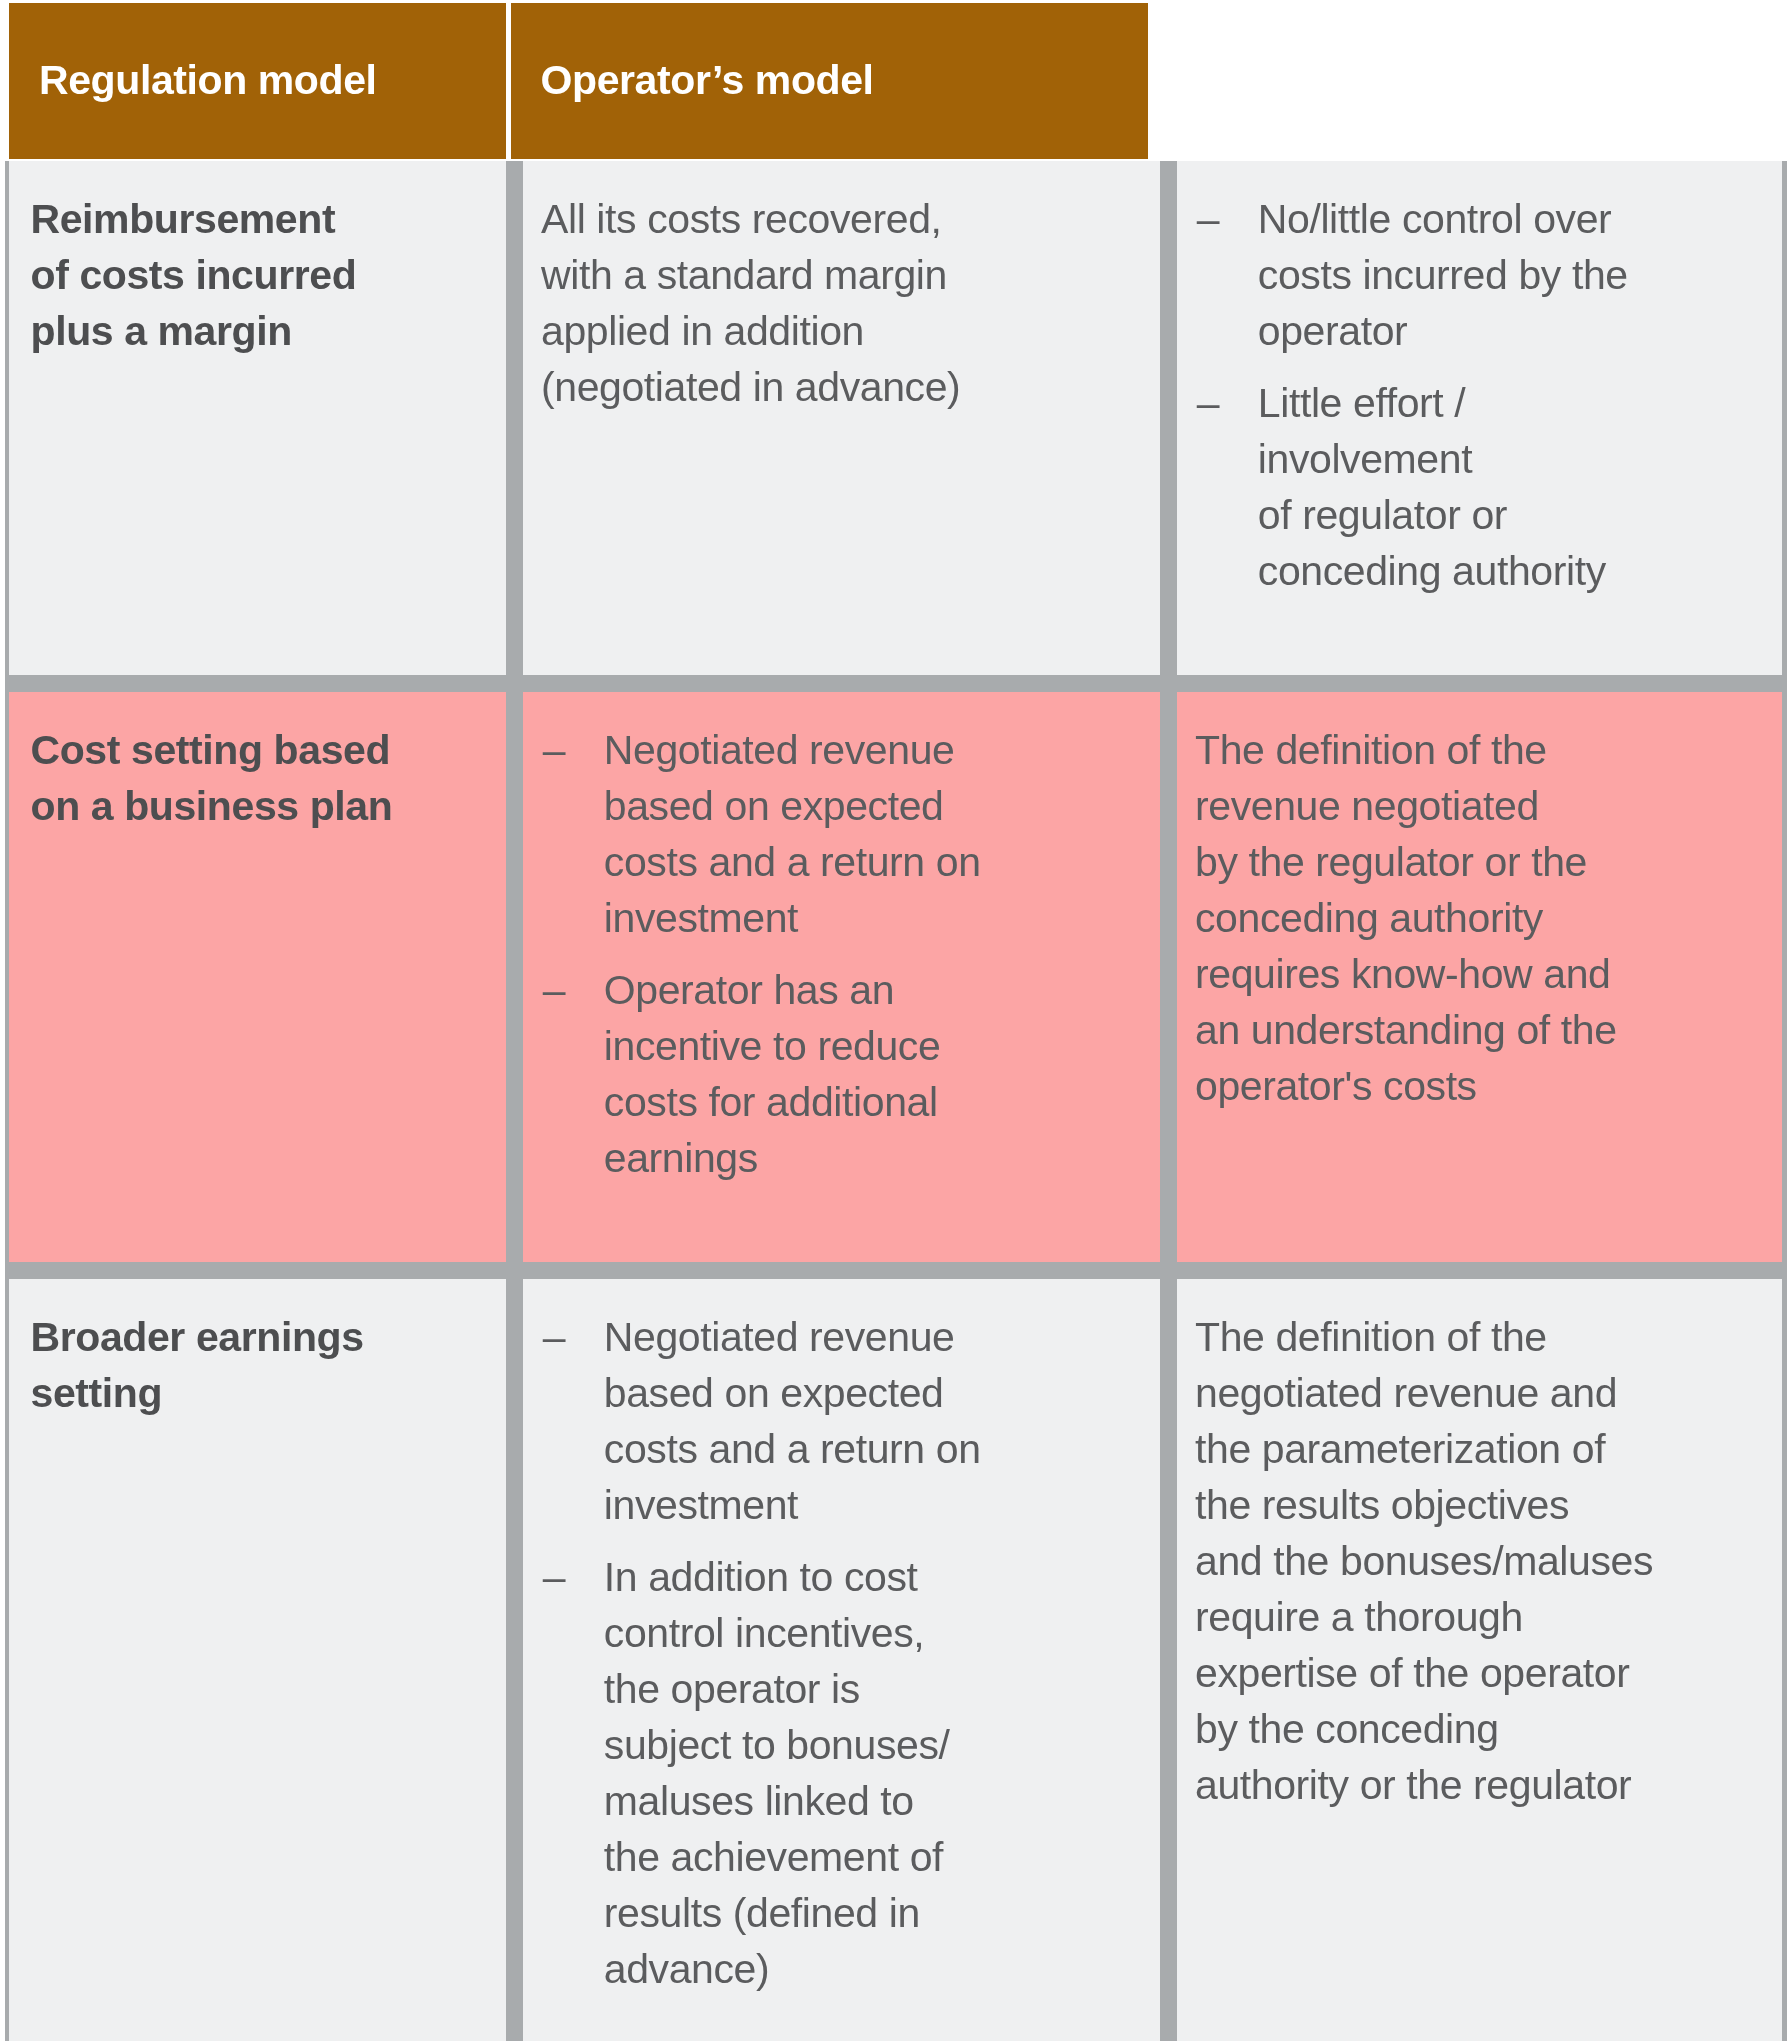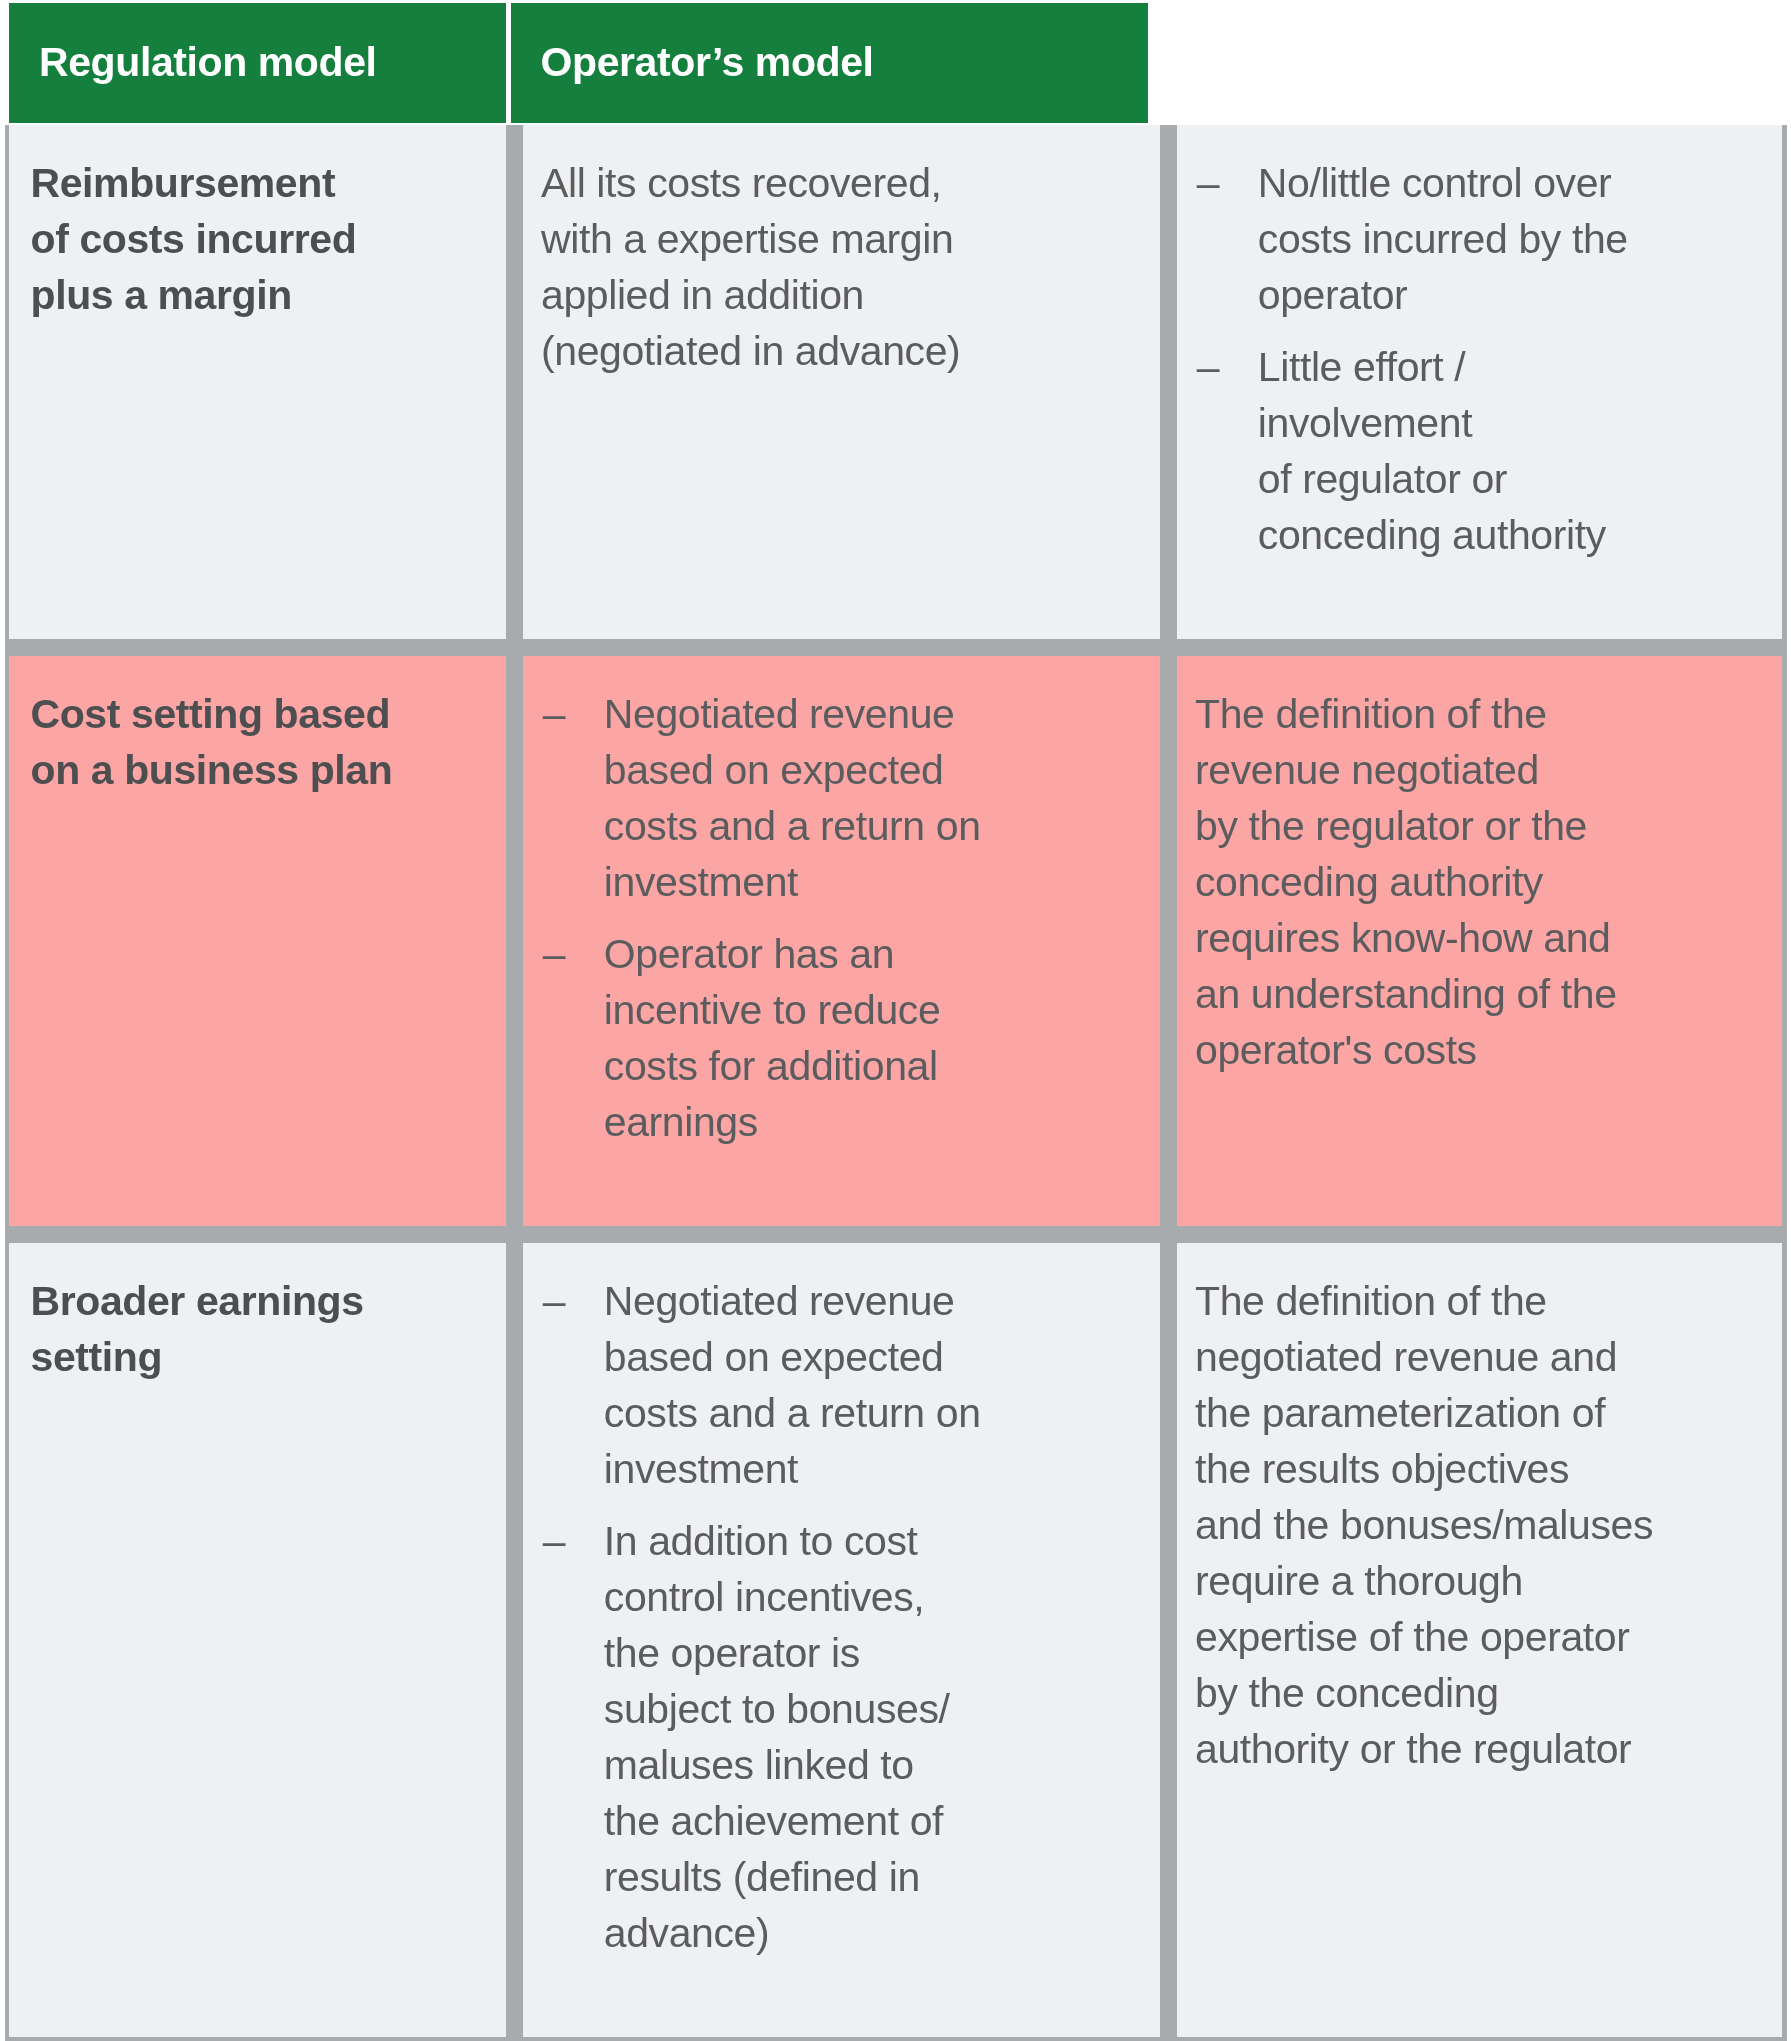--- a/index.html
+++ b/index.html
@@ -17,22 +17,22 @@
   }
   
   .thead {
     display: grid;
     grid-template-columns: 497px 637px auto;
     gap: 4.5px;
     padding: 0 4.5px;
     background: #ffffff;
   }
   .th {
-    background: #15803d;
-    height: 120px;
+    background: #a16207;
+    height: 156px;
     display: flex;
     align-items: center;
     padding-left: 30px;
     color: #ffffff;
     font-size: 41px;
     font-weight: bold;
     letter-spacing: -0.4px;
   }
   
   .tbody {
@@ -92,21 +92,21 @@
 
   <div class="tbody">
     <div class="body-grid">
 
       <div class="cell bg-gray model-cell pre">Reimbursement
 of costs incurred
 plus a margin</div>
 
       <div class="cell bg-gray">
         <div class="pre">All its costs recovered,
-with a expertise margin
+with a standard margin
 applied in addition
 (negotiated in advance)</div>
       </div>
 
       <div class="cell bg-gray">
         <ul class="bullets">
           <li>
             <span class="dash">–</span>
             <span class="btext">No/little control over
 costs incurred by the

